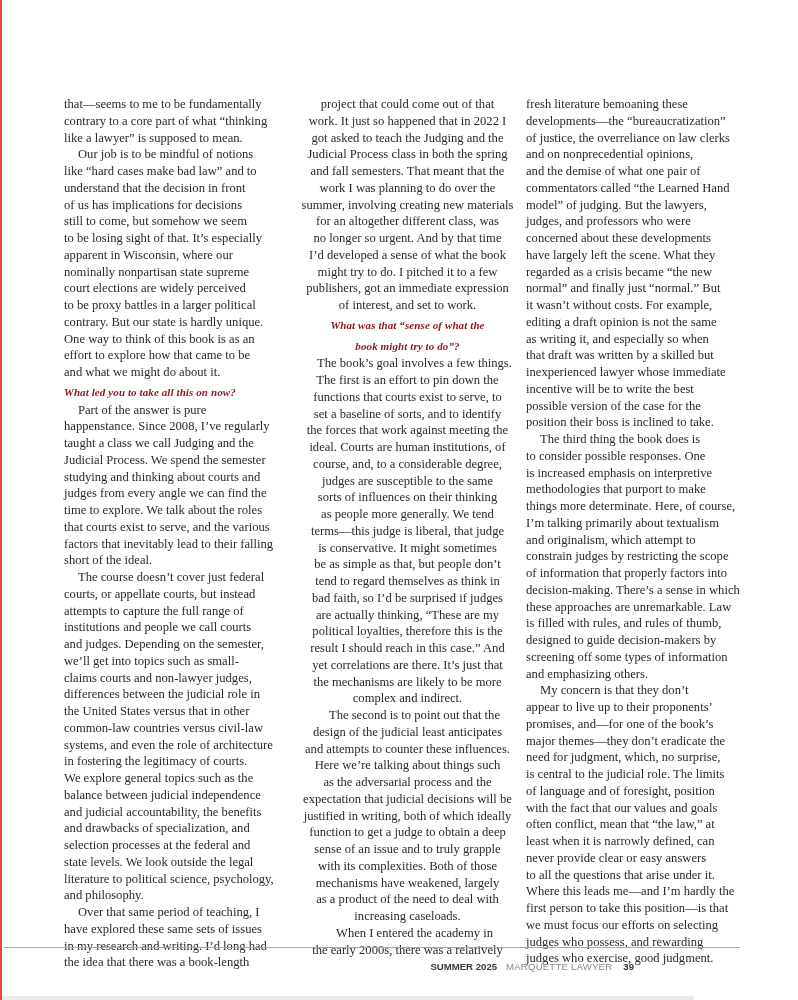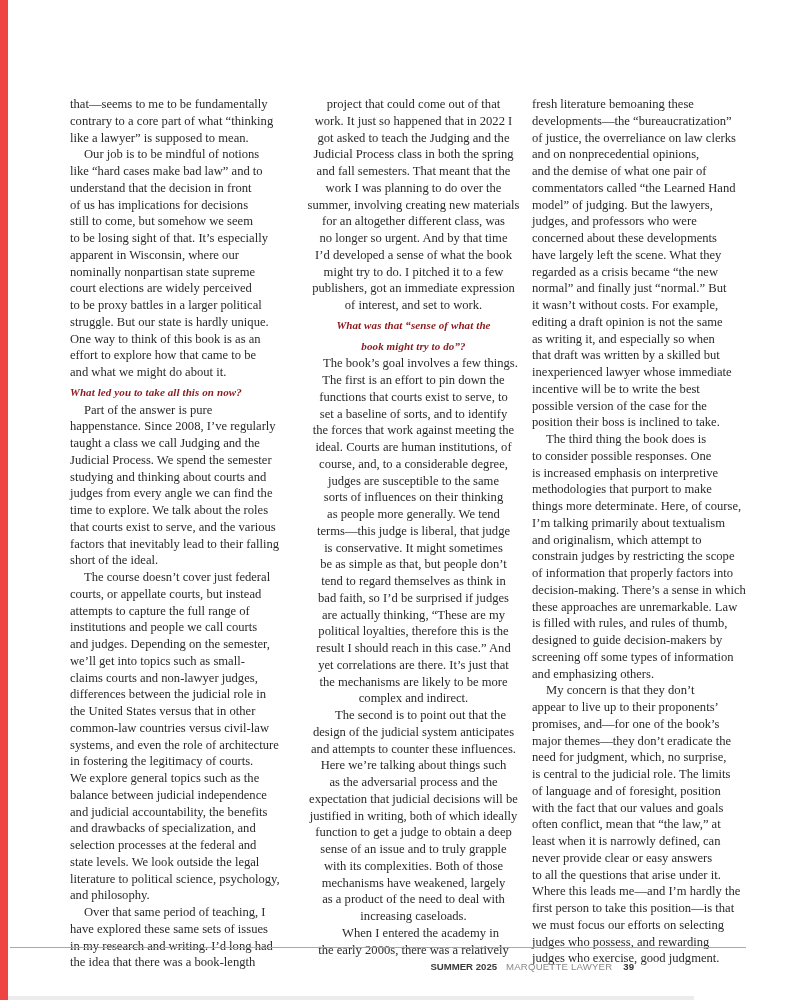--- a/index.html
+++ b/index.html
@@ -1,18 +1,18 @@
 <!DOCTYPE html>
 <html><head>
   <meta charset="utf-8">
   <style>
     html, body { margin: 0; padding: 0; background: #ffffff; }
     body { width: 798px; height: 1000px; position: relative; overflow: hidden; }
     .page { position: absolute; left: 0; top: 0; width: 694px; height: 1000px; background: #fff;
-            border-left: 8px solid #ef4444; box-sizing: border-box; }
+            border-left: 2px solid #ef4444; box-sizing: border-box; }
     .page-bottom-shadow { position: absolute; left: 0; right: 0; bottom: 0; height: 4px; background: #ececec; }
     .col { position: absolute; top: 96px; width: 225px;
            font-family: "Liberation Serif", "DejaVu Serif", serif; font-size: 12.6px;
            line-height: 16.75px; color: #2a2a2a; }
     .col1 { left: 62px; }
     .col2 { left: 293px; text-align: center; }
     .col3 { left: 524px; }
     .line { display: block; white-space: nowrap; }
     .indent { padding-left: 14px; }
     .head { display: block; white-space: nowrap; color: #8b1a1f; font-weight: bold; font-style: italic;
@@ -37,21 +37,21 @@
       <span class="line indent">Our job is to be mindful of notions</span>
       <span class="line">like “hard cases make bad law” and to</span>
       <span class="line">understand that the decision in front</span>
       <span class="line">of us has implications for decisions</span>
       <span class="line">still to come, but somehow we seem</span>
       <span class="line">to be losing sight of that. It’s especially</span>
       <span class="line">apparent in Wisconsin, where our</span>
       <span class="line">nominally nonpartisan state supreme</span>
       <span class="line">court elections are widely perceived</span>
       <span class="line">to be proxy battles in a larger political</span>
-      <span class="line">struggle. But our state is hardly unique.</span>
+      <span class="line">contrary. But our state is hardly unique.</span>
       <span class="line">One way to think of this book is as an</span>
       <span class="line">effort to explore how that came to be</span>
       <span class="line">and what we might do about it.</span>
       <span class="head last">What led you to take all this on now?</span>
       <span class="line indent">Part of the answer is pure</span>
       <span class="line">happenstance. Since 2008, I’ve regularly</span>
       <span class="line">taught a class we call Judging and the</span>
       <span class="line">Judicial Process. We spend the semester</span>
       <span class="line">studying and thinking about courts and</span>
       <span class="line">judges from every angle we can find the</span>
@@ -115,21 +115,21 @@
       <span class="line">be as simple as that, but people don’t</span>
       <span class="line">tend to regard themselves as think in</span>
       <span class="line">bad faith, so I’d be surprised if judges</span>
       <span class="line">are actually thinking, “These are my</span>
       <span class="line">political loyalties, therefore this is the</span>
       <span class="line">result I should reach in this case.” And</span>
       <span class="line">yet correlations are there. It’s just that</span>
       <span class="line">the mechanisms are likely to be more</span>
       <span class="line">complex and indirect.</span>
       <span class="line indent">The second is to point out that the</span>
-      <span class="line">design of the judicial system anticipates</span>
+      <span class="line">design of the judicial least anticipates</span>
       <span class="line">and attempts to counter these influences.</span>
       <span class="line">Here we’re talking about things such</span>
       <span class="line">as the adversarial process and the</span>
       <span class="line">expectation that judicial decisions will be</span>
       <span class="line">justified in writing, both of which ideally</span>
       <span class="line">function to get a judge to obtain a deep</span>
       <span class="line">sense of an issue and to truly grapple</span>
       <span class="line">with its complexities. Both of those</span>
       <span class="line">mechanisms have weakened, largely</span>
       <span class="line">as a product of the need to deal with</span>

